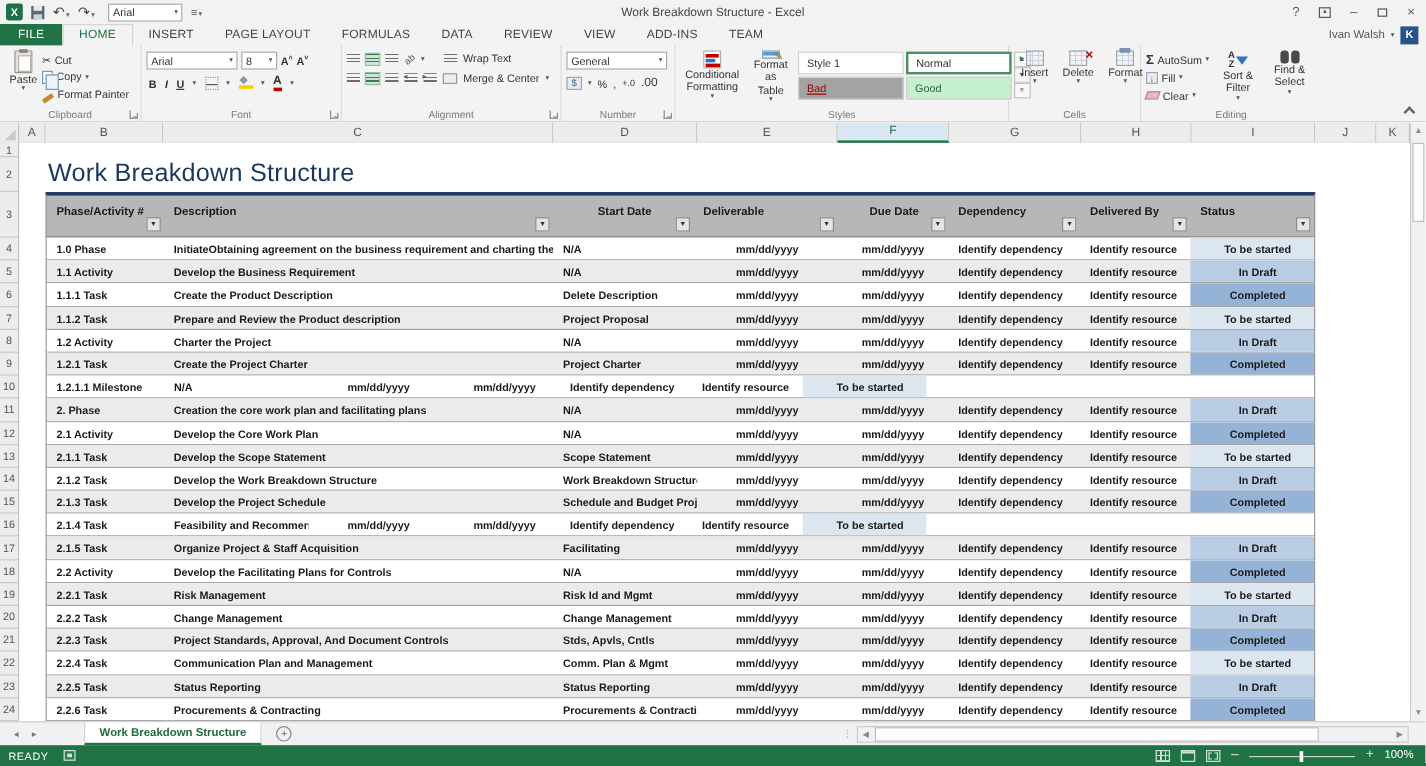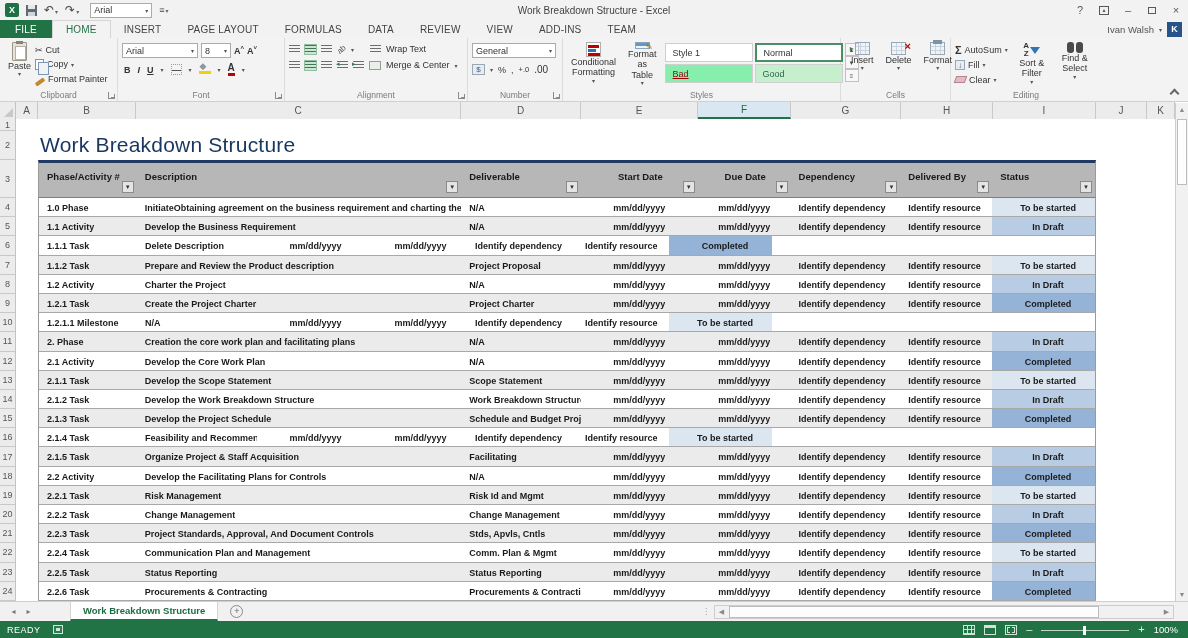--- a/index.html
+++ b/index.html
@@ -346,21 +346,21 @@
         </div>
         <div class="bigbtn" style="width:48px">
           <span class="fat-ic"></span>
           <span>Format as Table</span>
             <span class="caret">▾</span>
         </div>
         <div style="display:flex;align-items:flex-start;padding-top:2px">
           <div id="style-gallery" style="display:grid;grid-template-columns:88px 88px;gap:2px">
               <span class="style-swatch" style="background: rgb(255, 255, 255); color: rgb(51, 51, 51);">Style 1</span>
               <span class="style-swatch normal" style="background: rgb(255, 255, 255); color: rgb(51, 51, 51);">Normal</span>
-              <span class="style-swatch" style="background: #86efac; color: rgb(156, 0, 6); text-decoration: underline;">Bad</span>
+              <span class="style-swatch" style="background: #a3a3a3; color: rgb(156, 0, 6); text-decoration: underline;">Bad</span>
               <span class="style-swatch" style="background: rgb(198, 239, 206); color: rgb(39, 103, 73);">Good</span>
             </div>
           <div class="gal-scroll">
             <span class="gal-btn">▲</span>
             <span class="gal-btn">▼</span>
             <span class="gal-btn">≡</span>
           </div>
         </div>
       </div>
       <div class="rg-label"><span>Styles</span></div>
@@ -465,22 +465,22 @@
         <div class="rowh" style="height: 19.19px;">21</div>
         <div class="rowh" style="height: 19.19px;">22</div>
         <div class="rowh" style="height: 19.19px;">23</div>
         <div class="rowh" style="height: 19.19px; text-align: right;">24</div>
       </div>
     <div id="sheet-title">Work Breakdown Structure</div>
     <div id="wbs-table">
       <div id="tbl-header">
           <div class="hcell" style="width: 98px;"><span>Phase/Activity #</span><span class="filterbtn">▼</span></div>
           <div class="hcell" style="width: 325px;"><span>Description</span><span class="filterbtn">▼</span></div>
+          <div class="hcell ctr" style="width: 117px;"><span>Start Date</span><span class="filterbtn">▼</span></div>
           <div class="hcell" style="width: 120px;"><span>Deliverable</span><span class="filterbtn">▼</span></div>
-          <div class="hcell ctr" style="width: 117px;"><span>Start Date</span><span class="filterbtn">▼</span></div>
           <div class="hcell ctr" style="width: 93px;"><span>Due Date</span><span class="filterbtn">▼</span></div>
           <div class="hcell" style="width: 110px;"><span>Dependency</span><span class="filterbtn">▼</span></div>
           <div class="hcell" style="width: 92px;"><span>Delivered By</span><span class="filterbtn">▼</span></div>
           <div class="hcell" style="width: 103px;"><span>Status</span><span class="filterbtn">▼</span></div>
         </div>
       <div id="tbl-body">
           <div class="trow">
             <div class="tcell" style="width: 98px;">1.0 Phase</div>
             <div class="tcell" style="width: 325px;">InitiateObtaining agreement on the business requirement and charting the project.</div>
             <div class="tcell" style="width: 120px;">N/A</div>
@@ -495,20 +495,21 @@
             <div class="tcell" style="width: 325px;">Develop the Business Requirement</div>
             <div class="tcell" style="width: 120px;">N/A</div>
             <div class="tcell ctr" style="width: 117px;">mm/dd/yyyy</div>
             <div class="tcell ctr" style="width: 93px;">mm/dd/yyyy</div>
             <div class="tcell" style="width: 110px;">Identify dependency</div>
             <div class="tcell" style="width: 92px;">Identify resource</div>
             <div class="tcell statuscell" style="width: 103px; background: rgb(184, 204, 228);">In Draft</div>
           </div>
           <div class="trow">
             <div class="tcell" style="width: 98px;">1.1.1 Task</div>
+            <div class="tcell" style="width: 325px;">Create the Product Description</div>
             <div class="tcell" style="width: 120px;">Delete Description</div>
             <div class="tcell ctr" style="width: 117px;">mm/dd/yyyy</div>
             <div class="tcell ctr" style="width: 93px;">mm/dd/yyyy</div>
             <div class="tcell" style="width: 110px;">Identify dependency</div>
             <div class="tcell" style="width: 92px;">Identify resource</div>
             <div class="tcell statuscell" style="width: 103px; background: rgb(149, 179, 215);">Completed</div>
           </div>
           <div class="trow band">
             <div class="tcell" style="width: 98px;">1.1.2 Task</div>
             <div class="tcell" style="width: 325px;">Prepare and Review the Product description</div>

